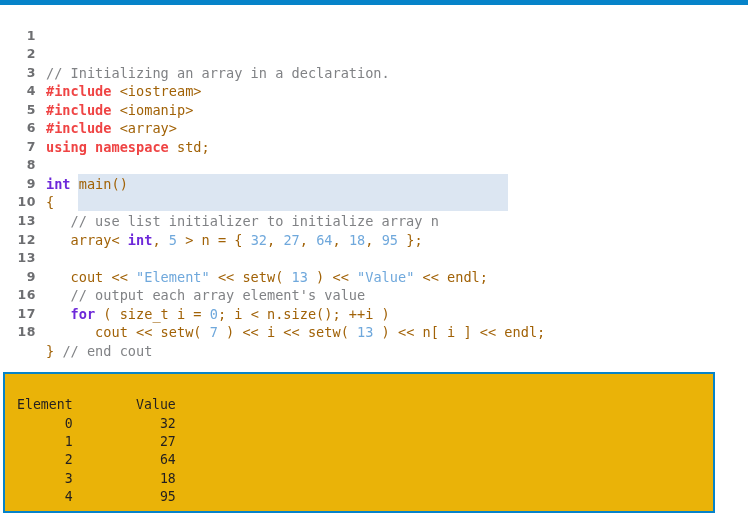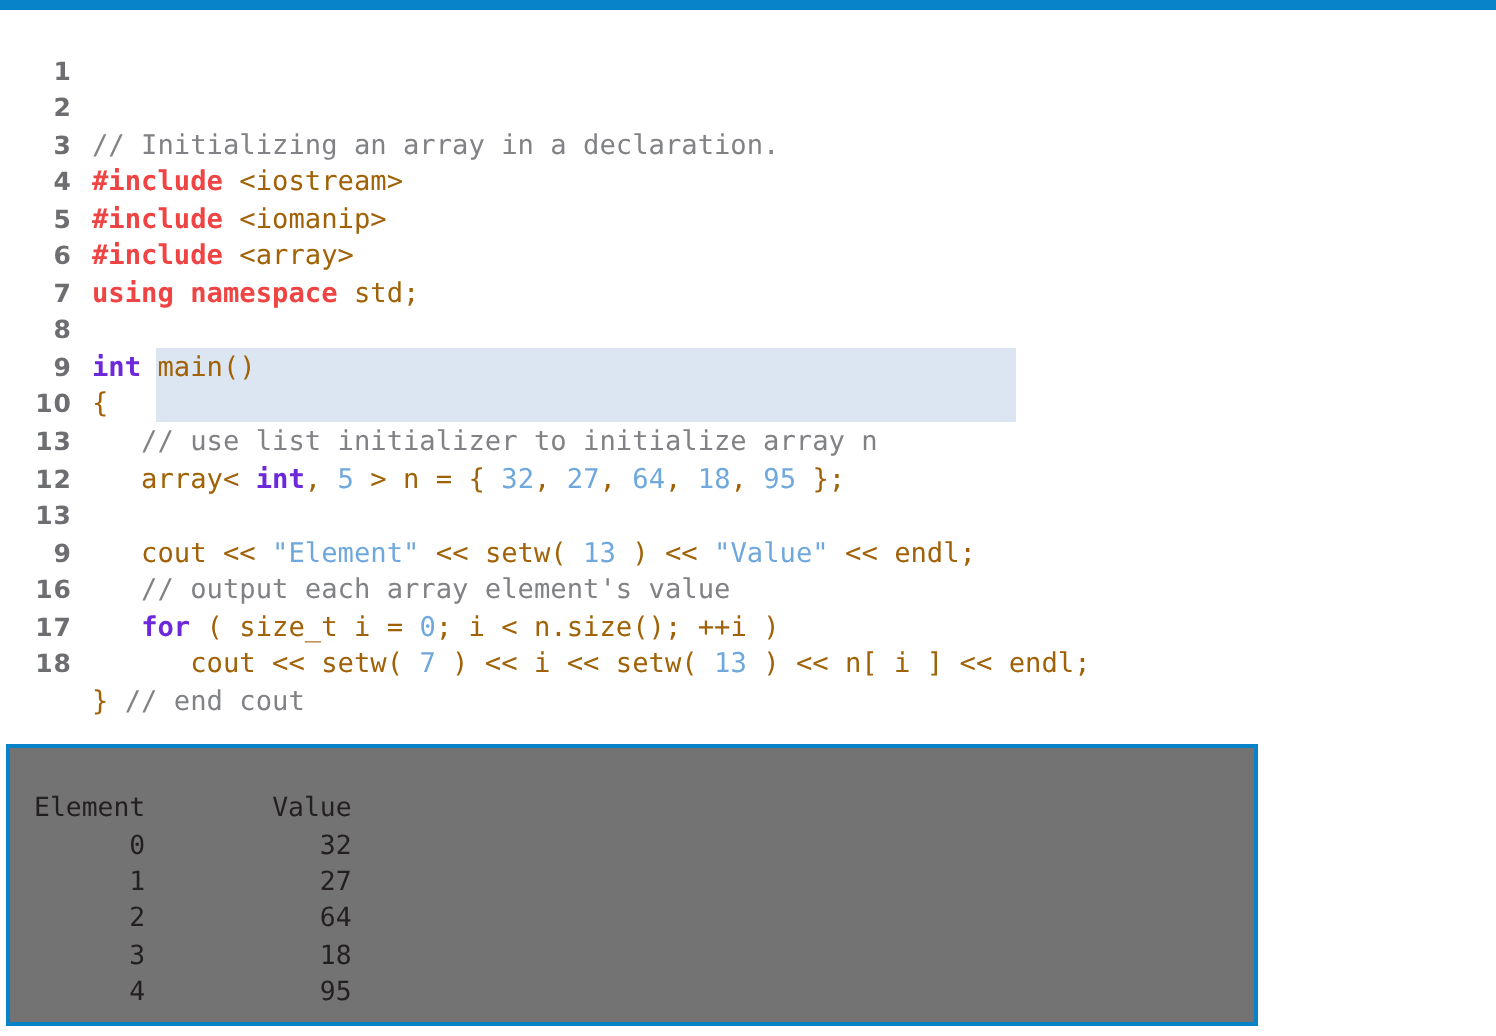--- a/index.html
+++ b/index.html
@@ -71,25 +71,25 @@
   .cmt     { color: #808285; }
   .str     { color: #6fa8dc; }
   .num     { color: #6fa8dc; }
   .plain   { color: #a16207; }
 
   
   #output-box {
     position: absolute;
     left: 3px;
     top: 372px;
-    width: 626px;
+    width: 712px;
     height: 141px;
     box-sizing: border-box;
     border: 2px solid #0683c9;
-    background: #737373;
+    background: #eab308;
   }
   #output-text {
     position: absolute;
     left: 12px;
     top: 9px;
     font-family: "DejaVu Sans Mono", monospace;
     font-size: 13.2px;
     line-height: 18.4px;
     color: #231f20;
     white-space: pre;

